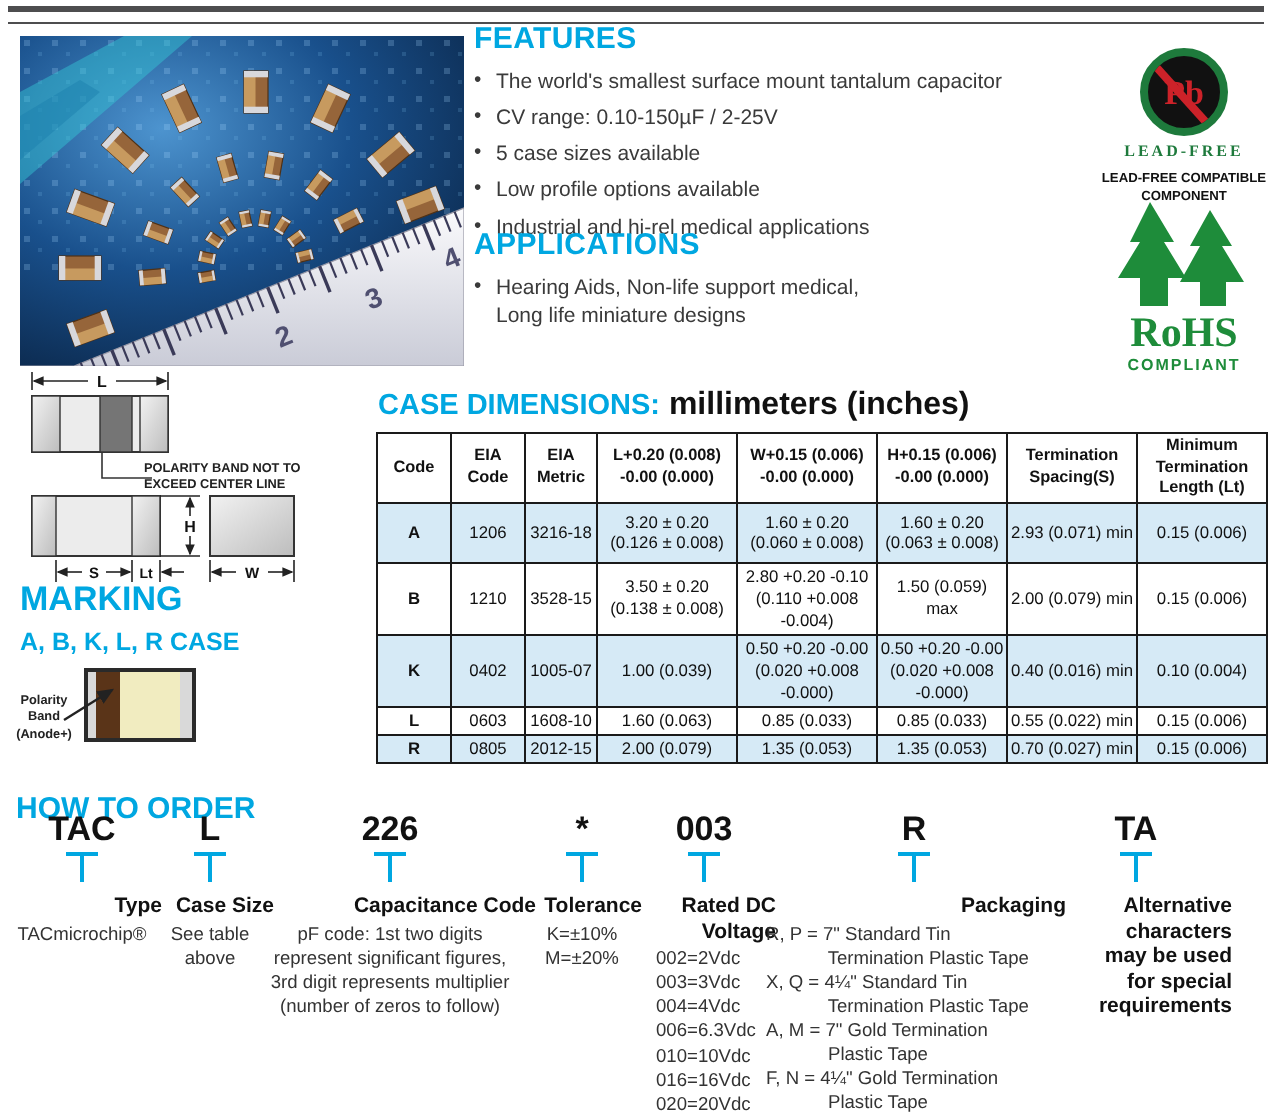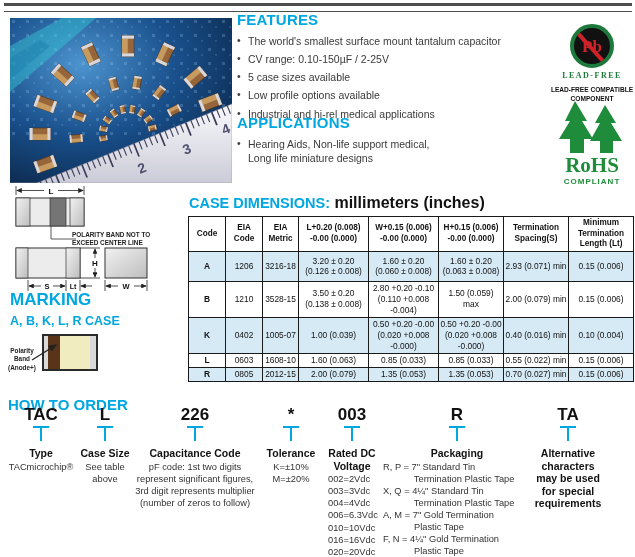--- a/index.html
+++ b/index.html
@@ -73,21 +73,21 @@
   
   .order-title{position:absolute;left:8px;top:396px;font-size:15px;font-weight:bold;color:#00A7E1;}
   .order-row{position:absolute;left:0;top:405px;width:598px;height:140px;padding-left:40px;}
   .order-col{position:absolute;top:0;text-align:center;}
   .order-code{font-size:17px;font-weight:bold;color:#111;height:20px;line-height:20px;}
   .order-tick{position:relative;height:15px;margin-top:1px;}
   .order-tick::before{content:"";position:absolute;left:50%;top:0;transform:translateX(-50%);
       width:16px;height:2px;background:#00A7E1;}
   .order-tick::after{content:"";position:absolute;left:50%;top:0;transform:translateX(-50%);
       width:2px;height:15px;background:#00A7E1;}
-  .order-heading{font-size:10.5px;font-weight:bold;color:#111;margin-top:6px;line-height:1.2;white-space:pre-line;}
+  .order-heading{font-size:10.5px;font-weight:bold;color:#111;margin-top:6px;line-height:1.2;white-space:pre-line;text-align:right;}
   .order-details{font-size:9.3px;color:#333;margin-top:1px;line-height:1.3;white-space:pre;}
   .col-0{left:1px;width:80px;}   .col-1{left:73px;width:64px;}
   .col-2{left:122px;width:146px;}.col-3{left:261px;width:60px;}
   .col-4{left:316px;width:72px;} .col-5{left:381px;width:152px;}
   .col-6{left:520px;width:96px;}
   .col-4 .order-details{text-align:left;padding-left:12px;}
   .col-5 .order-details{text-align:left;padding-left:2px;}
 </style>
 </head>
 <body>

